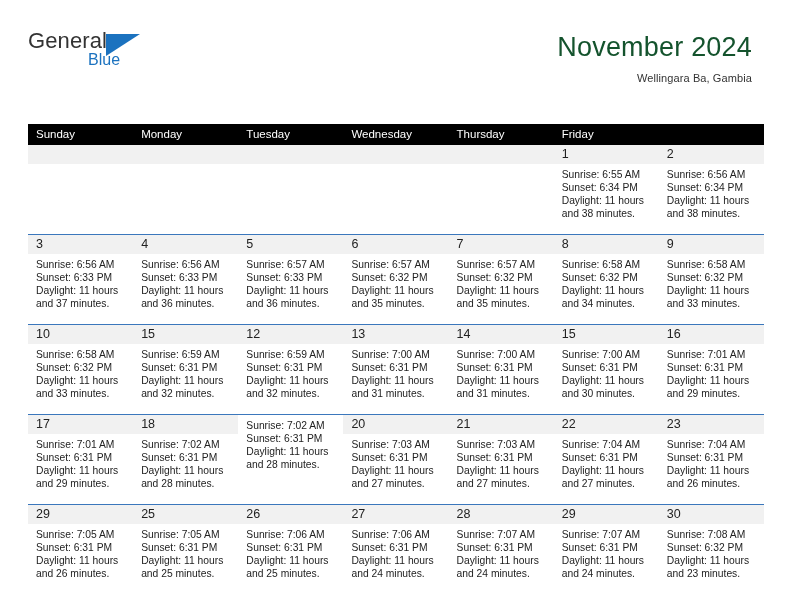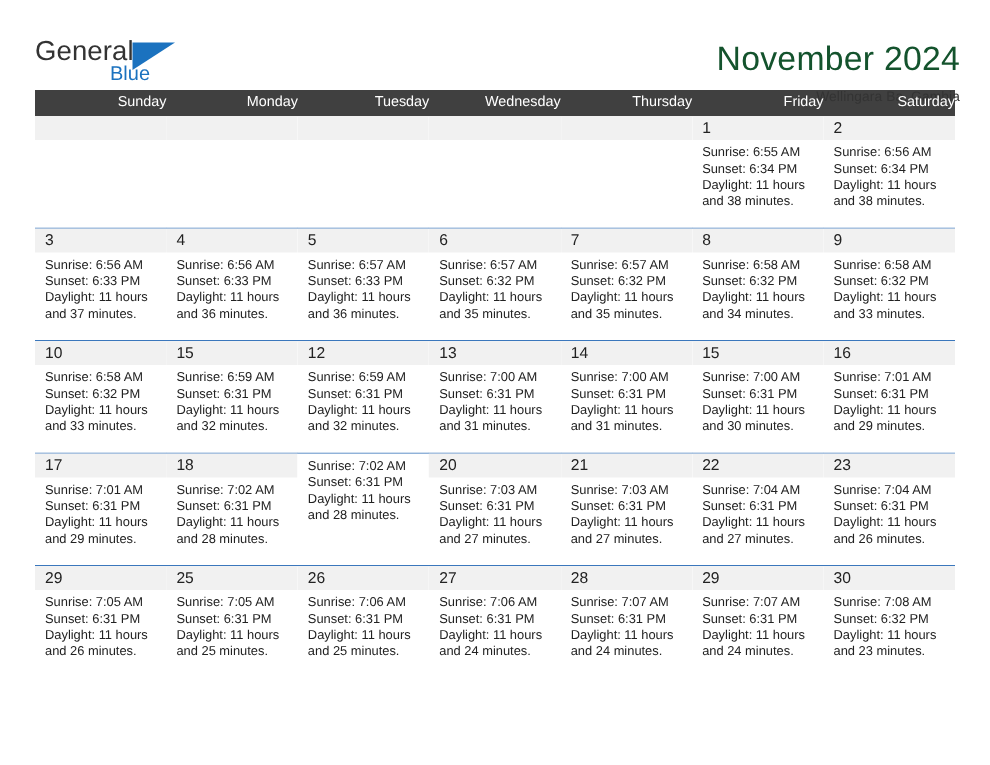--- a/index.html
+++ b/index.html
@@ -20,23 +20,23 @@
     width: 792px;
     height: 612px;
     box-sizing: border-box;
   }
 
   
   .head {
     display: flex;
     align-items: flex-start;
     justify-content: space-between;
-    padding: 30px 24px 0 28px;
+    padding: 30px 40px 0 28px;
     box-sizing: border-box;
-    height: 72px;
+    height: 124px;
   }
 
   .logo {
     position: relative;
     width: 120px;
     height: 52px;
     line-height: 1;
     user-select: none;
   }
   .logo-general {
@@ -86,23 +86,22 @@
 
   
   .calendar {
     margin: 0 28px;
     width: 736px;
   }
 
   .weekdays {
     display: grid;
     grid-template-columns: repeat(7, 1fr);
-    background: #404040;
+    background: #000000;
     height: 21px;
-    text-align: right;
   }
   .weekday {
     color: #ffffff;
     font-size: 11.5px;
     line-height: 21px;
     padding-left: 8px;
     box-sizing: border-box;
     white-space: nowrap;
   }
 
@@ -166,21 +165,20 @@
 
   <div class="calendar">
 
     <div class="weekdays">
       <div class="weekday">Sunday</div>
       <div class="weekday">Monday</div>
       <div class="weekday">Tuesday</div>
       <div class="weekday">Wednesday</div>
       <div class="weekday">Thursday</div>
       <div class="weekday">Friday</div>
-      <div class="weekday">Saturday</div>
     </div>
 
     <div class="week first">
       <div class="cell empty">
         <div class="daynum"></div>
       </div>
       <div class="cell empty">
         <div class="daynum"></div>
       </div>
       <div class="cell empty">

